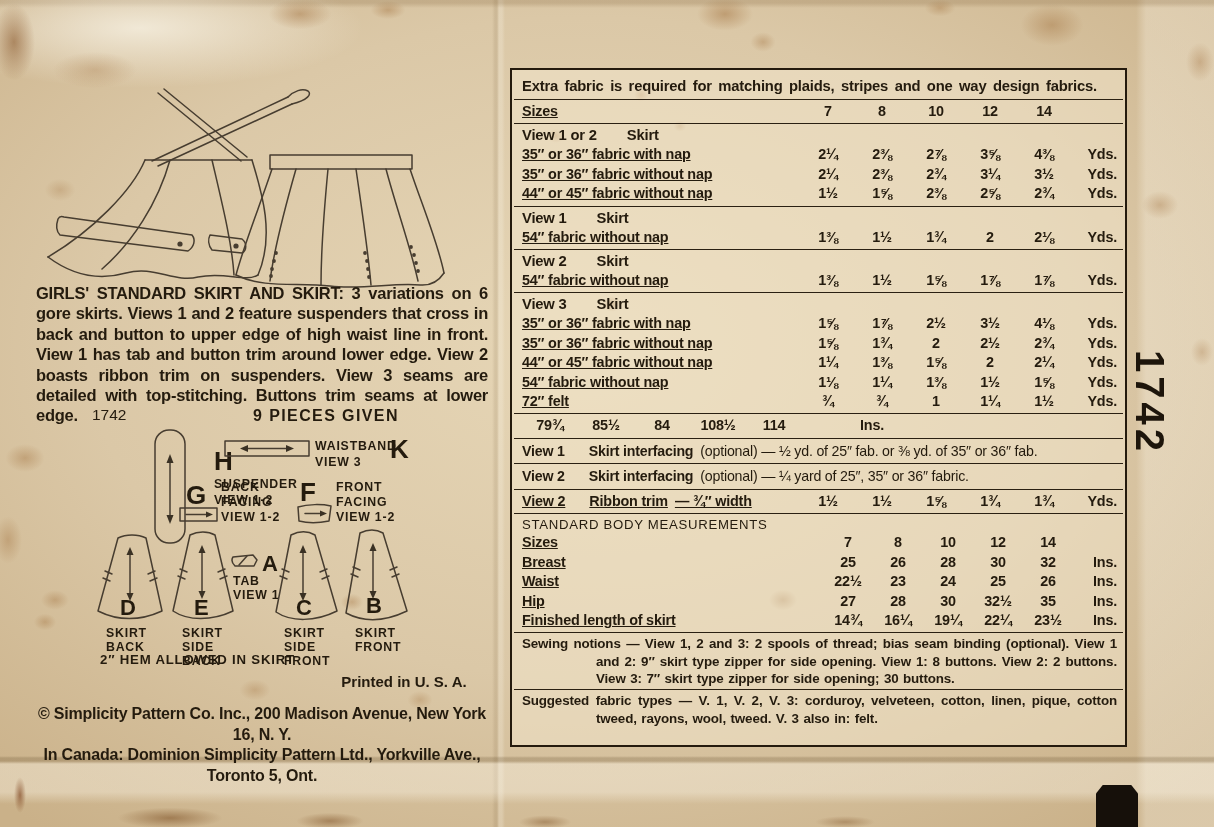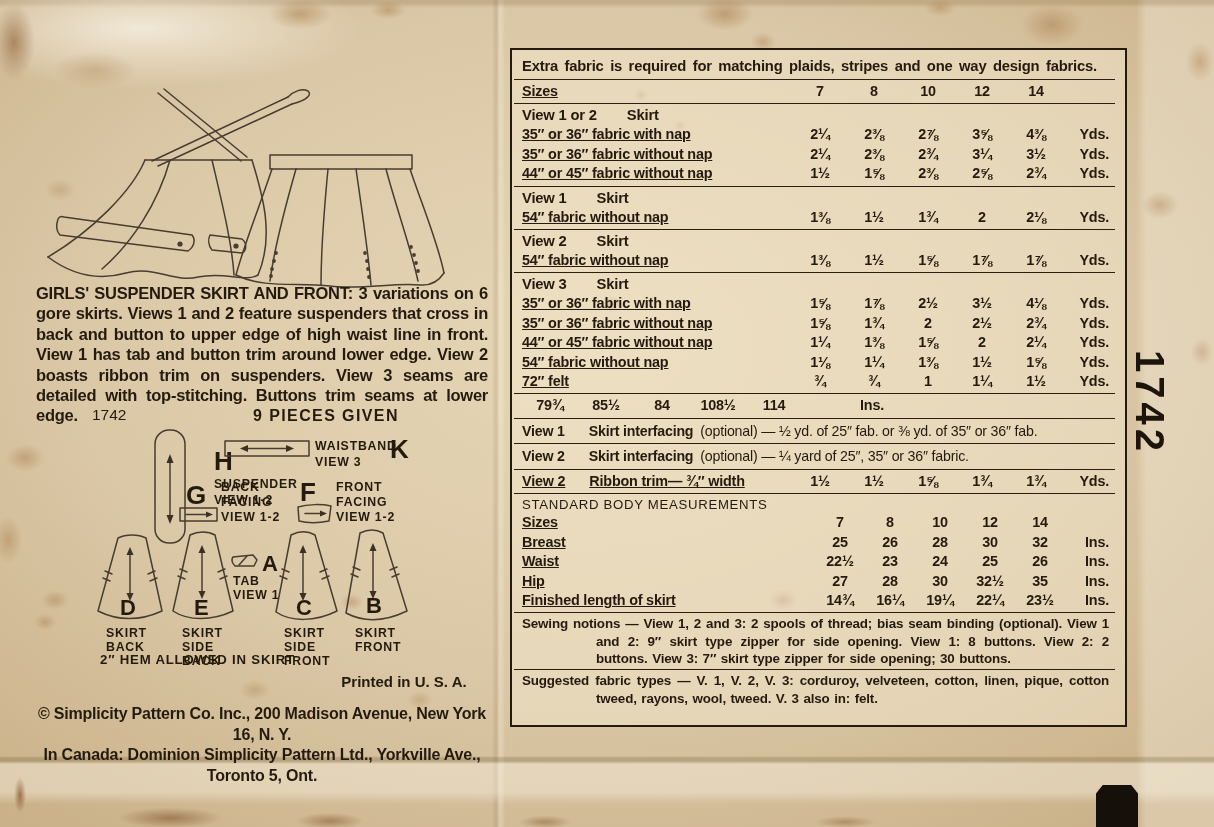--- a/index.html
+++ b/index.html
@@ -51,22 +51,22 @@
   .big{font-size:26px;font-weight:bold;}
   .big2{font-size:22px;font-weight:bold;}
   .pl{font-size:12.3px;font-weight:bold;letter-spacing:.8px;}
   .desc{position:absolute;left:36px;top:283px;width:452px;font-size:16.5px;font-weight:bold;
         line-height:20.4px;letter-spacing:-.25px;text-align:justify;}
   .numrow{position:absolute;left:92px;top:406px;font-size:15.5px;}
   .pieces-given{position:absolute;left:253px;top:407px;font-size:16px;font-weight:bold;letter-spacing:1.4px;}
   .hem{position:absolute;left:100px;top:652px;font-size:13.2px;font-weight:bold;letter-spacing:.8px;}
   .printed{position:absolute;left:320px;top:673px;width:168px;text-align:center;font-size:15px;font-weight:bold;}
   .copy{position:absolute;left:32px;top:704px;width:460px;text-align:center;font-size:16px;font-weight:bold;line-height:20.5px;letter-spacing:-.2px;}
-  .yard{position:absolute;left:510px;top:48px;width:617px;height:679px;box-sizing:border-box;
-        border:2.5px solid #241a0d;background:rgba(243,232,206,.5);padding:5px 16px 3px 10px;}
+  .yard{position:absolute;left:510px;top:68px;width:617px;height:679px;box-sizing:border-box;
+        border:2.5px solid #241a0d;background:rgba(243,232,206,.5);padding:5px 8px 3px 10px;}
   .note{font-size:14.8px;font-weight:bold;word-spacing:2.6px;letter-spacing:-.2px;line-height:22px;}
   .rule{border-top:1.7px solid #2a2012;margin:2px -6px 2px -8px;}
   .trow{display:flex;align-items:baseline;line-height:19.4px;font-size:14.4px;font-weight:bold;letter-spacing:-.2px;}
   .lab{flex:1;min-width:0;text-decoration:underline;}
   .v{width:54px;text-align:center;flex:none;}
   .u{width:46px;text-align:right;flex:none;}
   .shead{display:flex;gap:30px;font-weight:bold;line-height:19px;font-size:14.8px;letter-spacing:-.2px;margin-top:1px;}
   .widthrow .v{width:56px;}
   .widthrow .sp{width:38px;flex:none;}
   .widthrow .u{width:44px;}
@@ -123,21 +123,21 @@
       <circle class="dot" cx="327" cy="176" r="1.9"></circle>
     <circle class="dot" cx="328" cy="184" r="1.9"></circle>
       <circle class="dot" cx="329" cy="192" r="1.9"></circle>
     <circle class="dot" cx="371" cy="162" r="1.9"></circle>
       <circle class="dot" cx="374" cy="170" r="1.9"></circle>
     <circle class="dot" cx="376" cy="178" r="1.9"></circle>
       <circle class="dot" cx="378" cy="186" r="1.9"></circle>
   </g>
 </svg>
 
-<div class="desc"><span>GIRLS' SUSPENDER SKIRT AND FRONT:</span><span> 3 variations on 6 gore skirts. Views 1 and 2 feature suspenders that cross in back and button to upper edge of high waist line in front. View 1 has tab and button trim around lower edge. View 2 boasts ribbon trim on suspenders. View 3 seams are detailed with top-stitching. Buttons trim seams at lower edge.</span></div>
+<div class="desc"><span>GIRLS' STANDARD SKIRT AND SKIRT:</span><span> 3 variations on 6 gore skirts. Views 1 and 2 feature suspenders that cross in back and button to upper edge of high waist line in front. View 1 has tab and button trim around lower edge. View 2 boasts ribbon trim on suspenders. View 3 seams are detailed with top-stitching. Buttons trim seams at lower edge.</span></div>
 
 <div class="numrow">1742</div>
 <div class="pieces-given">9 PIECES GIVEN</div>
 
 <svg style="position:absolute;left:70px;top:425px;" width="420" height="245" viewBox="0 0 420 245">
   <g>
     <rect class="ink" x="85" y="5" width="30" height="113" rx="14"></rect>
     <line class="ink" x1="100" y1="36" x2="100" y2="92"></line>
     <polygon class="ah" points="100,29 96.5,38 103.5,38"></polygon>
       <polygon class="ah" points="100,99 96.5,90 103.5,90"></polygon>
@@ -380,21 +380,21 @@
       <div class="u">Ins.</div>
     </div>
   <div class="rule"></div>
 
   <div class="flowrow"><span class="bb">View 1</span><span class="bb g1">Skirt interfacing</span><span class="g2">(optional) — ½ yd. of 25″ fab. or ⅜ yd. of 35″ or 36″ fab.</span></div>
   <div class="rule"></div>
   <div class="flowrow"><span class="bb">View 2</span><span class="bb g1">Skirt interfacing</span><span class="g2">(optional) — ¼ yard of 25″, 35″ or 36″ fabric.</span></div>
   <div class="rule"></div>
 
   <div class="trow">
-      <div class="lab"><span>View 2</span><span class="g1" style="margin-left:24px">Ribbon trim</span><span style="">— ¾″ width</span></div>
+      <div class="lab"><span>View 2</span><span class="g1" style="margin-left:24px">Ribbon trim</span><span style="margin-left:7px">— ¾″ width</span></div>
       <div class="v">1½</div>
       <div class="v">1½</div>
       <div class="v">1⅝</div>
       <div class="v">1¾</div>
       <div class="v">1¾</div>
       <div class="u">Yds.</div>
     </div>
   <div class="rule"></div>
 
   <div>

